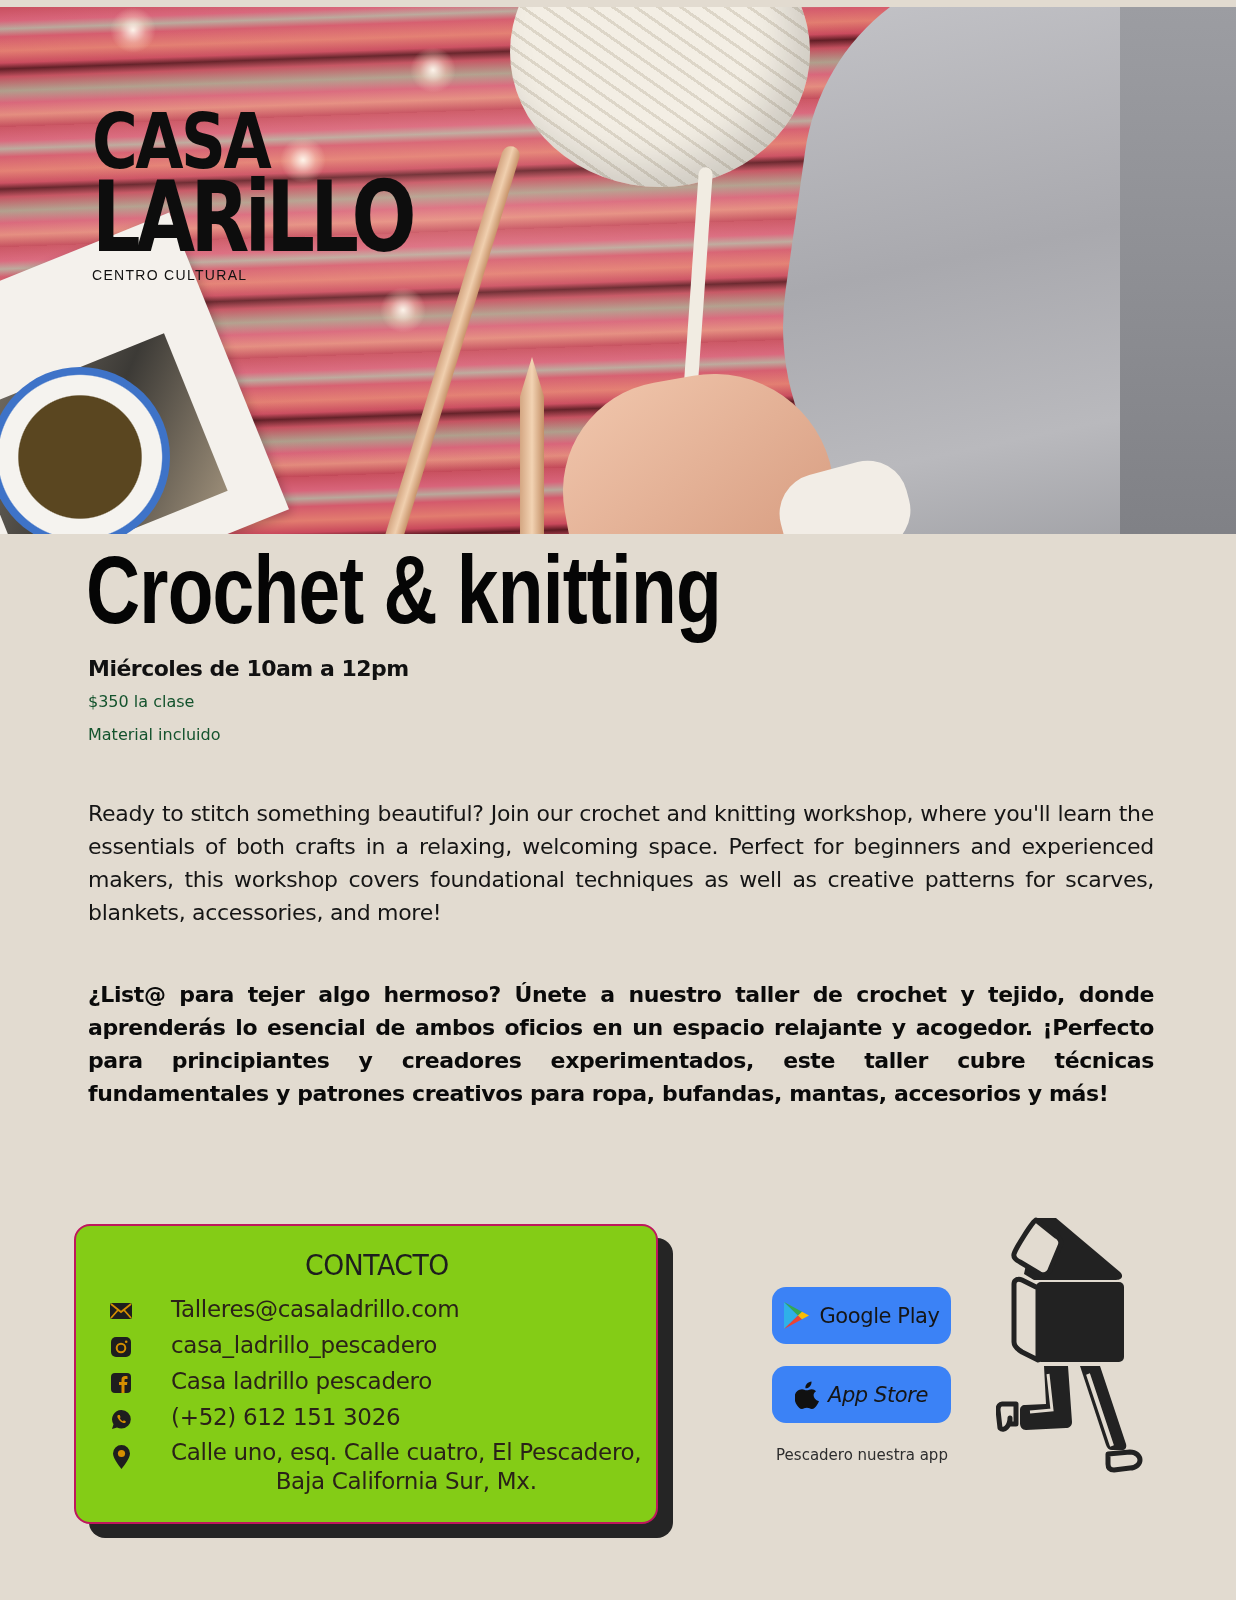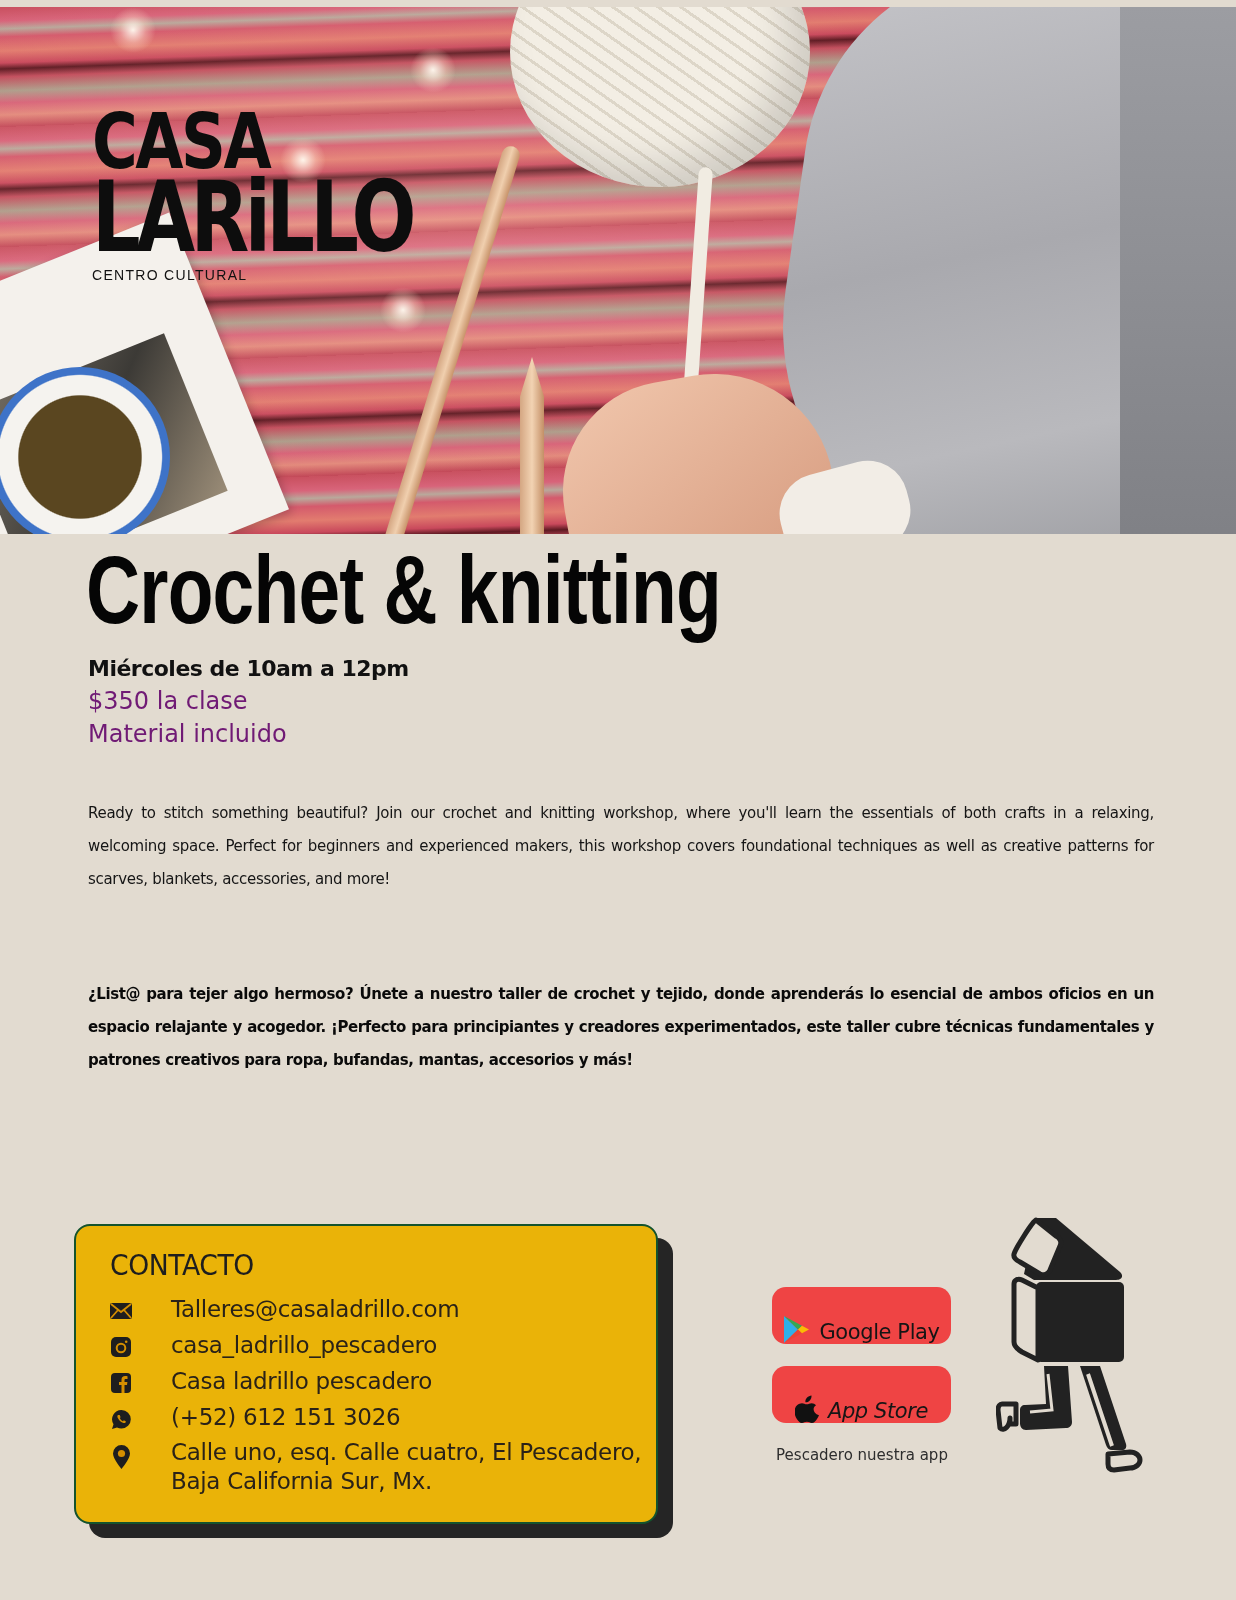--- a/index.html
+++ b/index.html
@@ -110,59 +110,60 @@
     
     .title {
       position: absolute; left: 86px; top: 540px;
       font-family: "Liberation Sans", sans-serif; font-weight: bold;
       font-size: 96px; line-height: 100px; letter-spacing: -1px;
       color: #050505; transform: scaleX(0.78); transform-origin: left;
       white-space: nowrap;
     }
     .meta { position: absolute; left: 88px; top: 636px; font-size: 23px; line-height: 33px; margin-top: 16px; }
     .meta .schedule { font-family: "DejaVu Sans", sans-serif; font-weight: bold; font-size: 22px; letter-spacing: -0.5px; }
-    .meta .price, .meta .material { font-family: "DejaVu Sans", sans-serif; font-size: 24px; color: #701a75; }
+    .meta .price, .meta .material { font-family: "DejaVu Sans", sans-serif; font-size: 16px; color: #14532d; }
 
     .para-en, .para-es {
       position: absolute; left: 88px; width: 1066px;
       font-family: "DejaVu Sans", sans-serif;
-      font-size: 15px; line-height: 33px; text-align: justify; color: #151515;
+      font-size: 22px; line-height: 33px; text-align: justify; color: #151515;
       letter-spacing: -0.3px;
     }
     .para-en { top: 797px; }
     .para-es { top: 978px; font-weight: bold; color: #0a0a0a; letter-spacing: -0.4px; }
 
     
     .card-shadow {
       position: absolute; left: 89px; top: 1238px; width: 584px; height: 300px;
       background: #252525; border-radius: 16px;
     }
     .card {
       position: absolute; left: 74px; top: 1224px; width: 584px; height: 300px;
-      background: #eab308; border: 2px solid #14532d; border-radius: 16px;
+      background: #84cc16; border: 2px solid #be185d; border-radius: 16px;
       padding: 22px 0 0 34px;
+      text-align: center;
     }
     .card-title {
       font-family: "DejaVu Sans", sans-serif; font-size: 29px;
       letter-spacing: -0.5px; color: #1e1e1e; margin-bottom: 10px;
       transform: scaleX(0.92); transform-origin: left; display: inline-block;
     }
     .contact-row { display: flex; align-items: flex-start; margin-bottom: 2px; }
     .contact-icon { width: 22px; height: 22px; margin-top: 8px; margin-right: 18px; flex: none; display: flex; align-items: center; justify-content: center; }
     .contact-text {
       font-family: "DejaVu Sans", sans-serif; font-size: 23px; line-height: 34px;
       color: #2a2218; letter-spacing: -0.3px; margin-left: 21px;
     }
     .contact-text.two-line { line-height: 29px; margin-top: 2px; }
 
     
     .store-btn {
       position: absolute; left: 772px; width: 179px; height: 57px;
-      background: #ef4444; border-radius: 14px;
-      display: flex; align-items: flex-end; justify-content: center;
+      background: #3b82f6; border-radius: 14px;
+      display: flex; align-items: center; justify-content: center;
       cursor: pointer;
     }
     .store-btn.gp { top: 1287px; }
     .store-btn.as { top: 1366px; font-style: italic; }
     .store-label { font-family: "DejaVu Sans", sans-serif; font-size: 21px; color: #151515; letter-spacing: -0.4px; }
     .store-btn svg { margin-right: 9px; }
     .app-caption {
       position: absolute; left: 776px; top: 1446px; width: 172px; text-align: center;
       font-family: "DejaVu Sans", sans-serif; font-size: 15px; color: #2d2d2d;
     }

